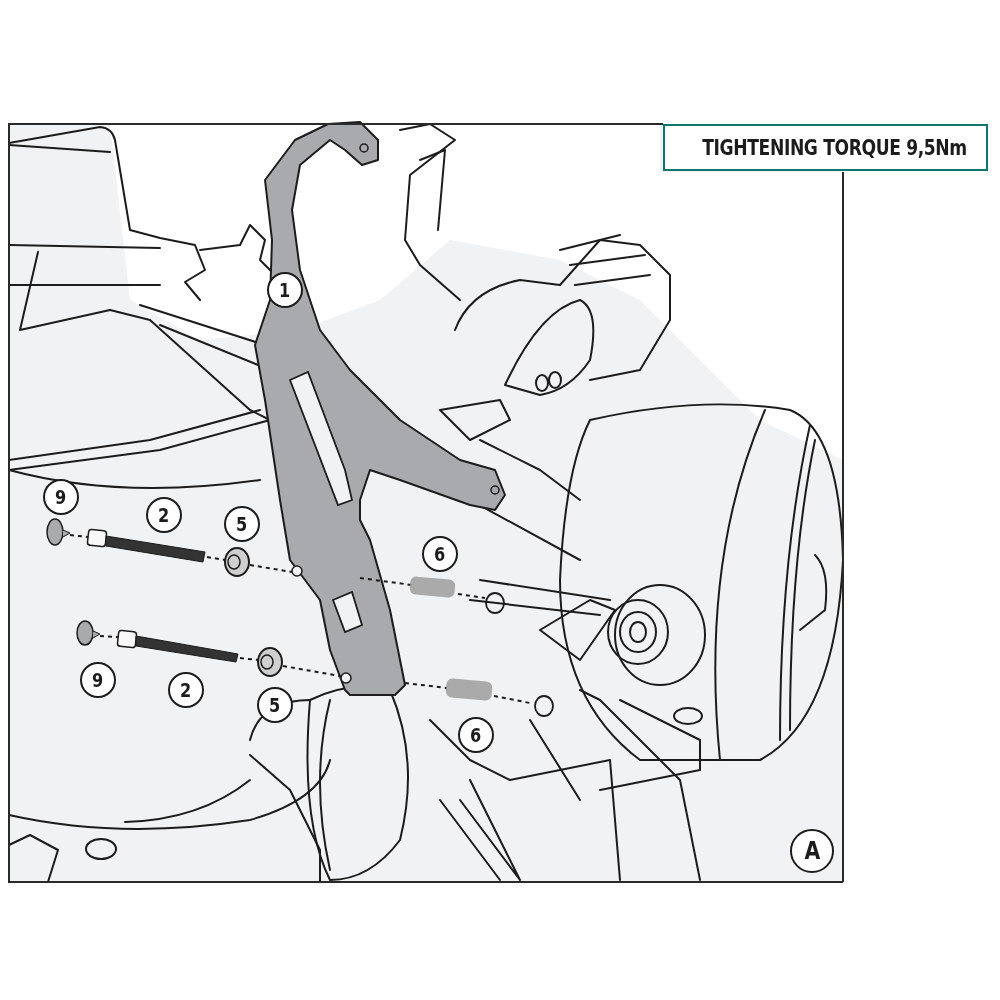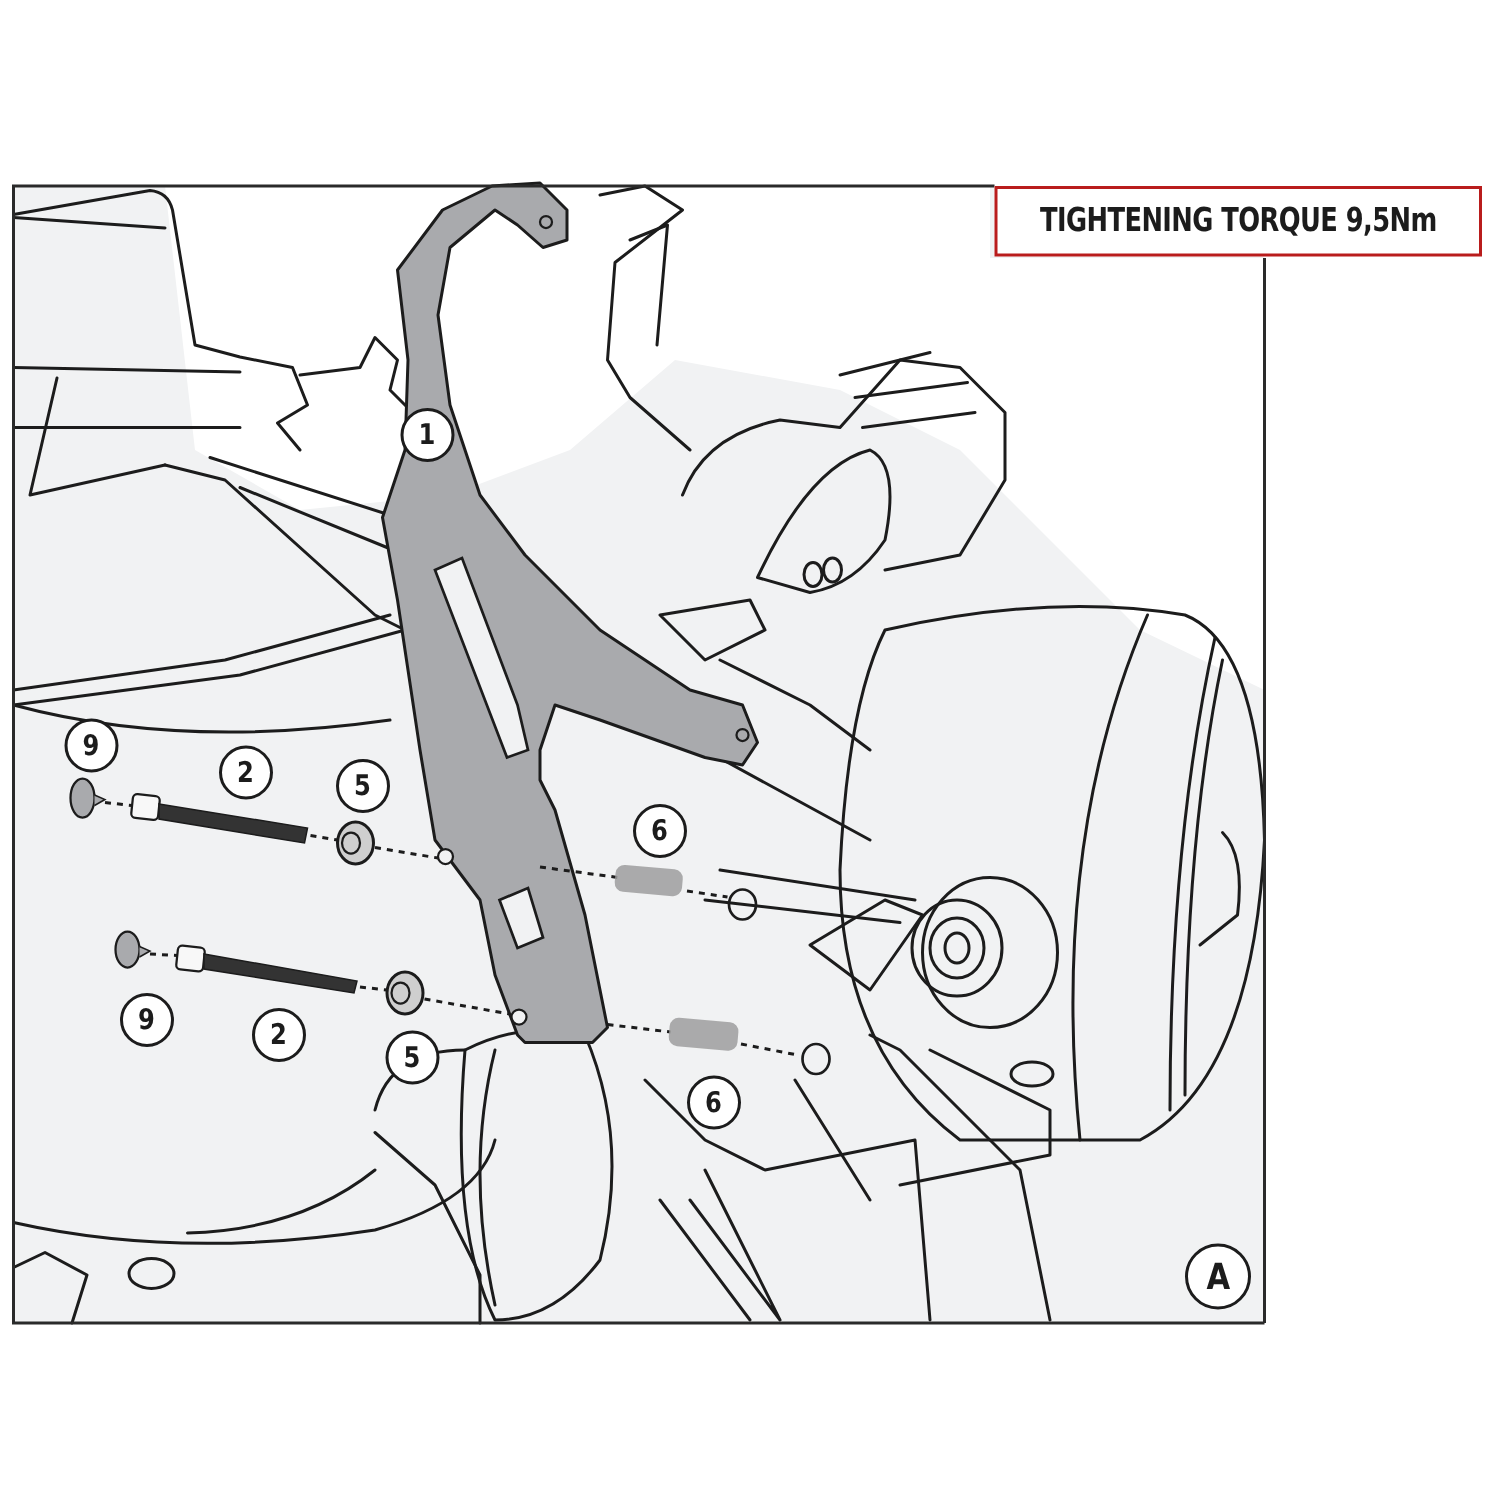--- a/index.html
+++ b/index.html
@@ -1,21 +1,21 @@
 <!DOCTYPE html>
 <html><head>
 <meta charset="utf-8">
 <style>
   html, body { margin:0; padding:0; background:#ffffff; }
   body { width:1000px; height:1000px; position:relative; overflow:hidden; font-family:"Liberation Sans", sans-serif; }
   #diagram { position:absolute; left:0; top:0; width:1000px; height:1000px; }
   .torque-box {
     position:absolute; left:663px; top:124px; width:325px; height:47px;
-    border:2px solid #b91c1c; background:#ffffff; box-sizing:border-box;
-    display:flex; align-items:center; justify-content:center;
+    border:2px solid #0f766e; background:#ffffff; box-sizing:border-box;
+    display:flex; align-items:center; justify-content:flex-start;
   }
   .torque-text {
     font-family:"DejaVu Sans", sans-serif; font-weight:bold; font-size:22px;
     letter-spacing:-0.5px; color:#1c1c1c; transform:scaleX(0.78); white-space:nowrap;
   }
   .callout {
     position:absolute; width:36px; height:36px; border:2px solid #1c1c1c; border-radius:50%;
     background:#ffffff; box-sizing:border-box; display:flex; align-items:center; justify-content:center;
   }
   .callout span { font-family:"DejaVu Sans", sans-serif; font-weight:bold; font-size:19px; color:#1c1c1c; transform:scaleX(0.85); }

